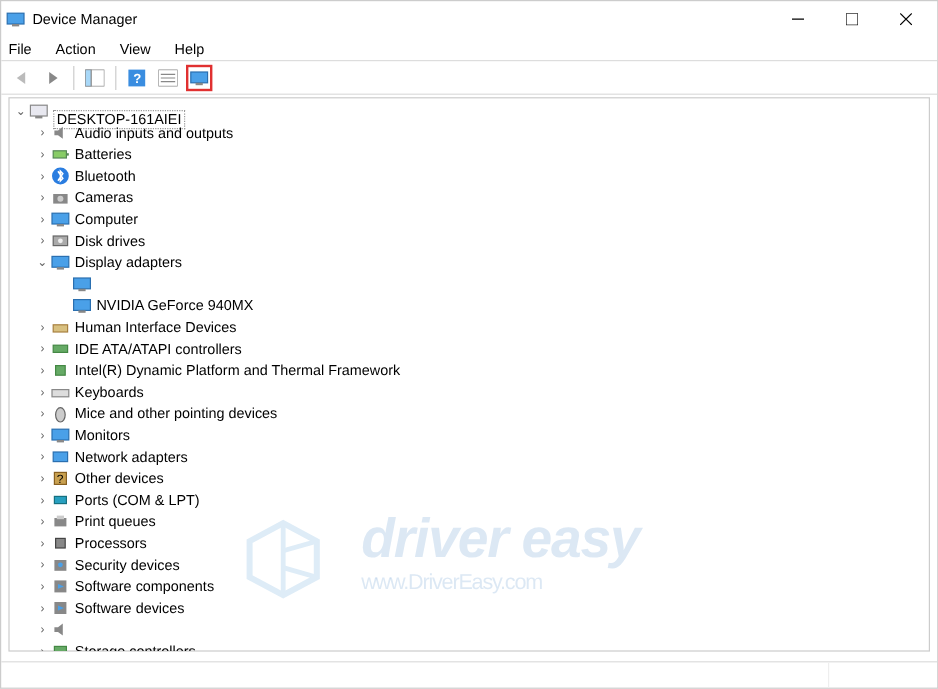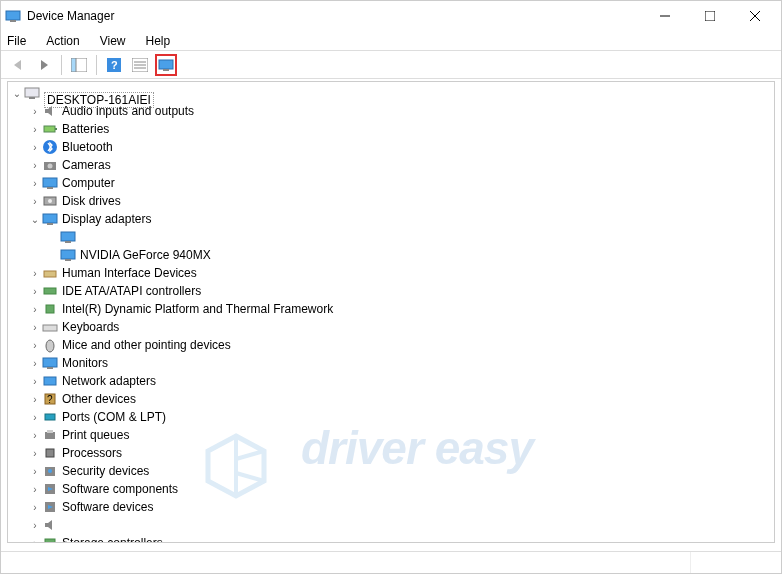--- a/index.html
+++ b/index.html
@@ -360,18 +360,19 @@
 </div>
 
 <svg class="wm-logo" width="70" height="70">
   <polygon points="35,5 63,20 63,50 35,65 7,50 7,20" fill="none" stroke="#5a9fd4" stroke-width="5"></polygon>
   <line x1="35" y1="5" x2="35" y2="65" stroke="#5a9fd4" stroke-width="4"></line>
   <line x1="35" y1="28" x2="63" y2="20" stroke="#5a9fd4" stroke-width="4"></line>
   <line x1="35" y1="42" x2="63" y2="50" stroke="#5a9fd4" stroke-width="4"></line>
 </svg>
 <div class="watermark">
   <span>driver easy</span>
+  <span class="sub">www.DriverEasy.com</span>
 </div>
 
 <div class="statusbar">
   <div class="panel"></div>
   <div class="panel"></div>
 </div>
 
 </body></html>

